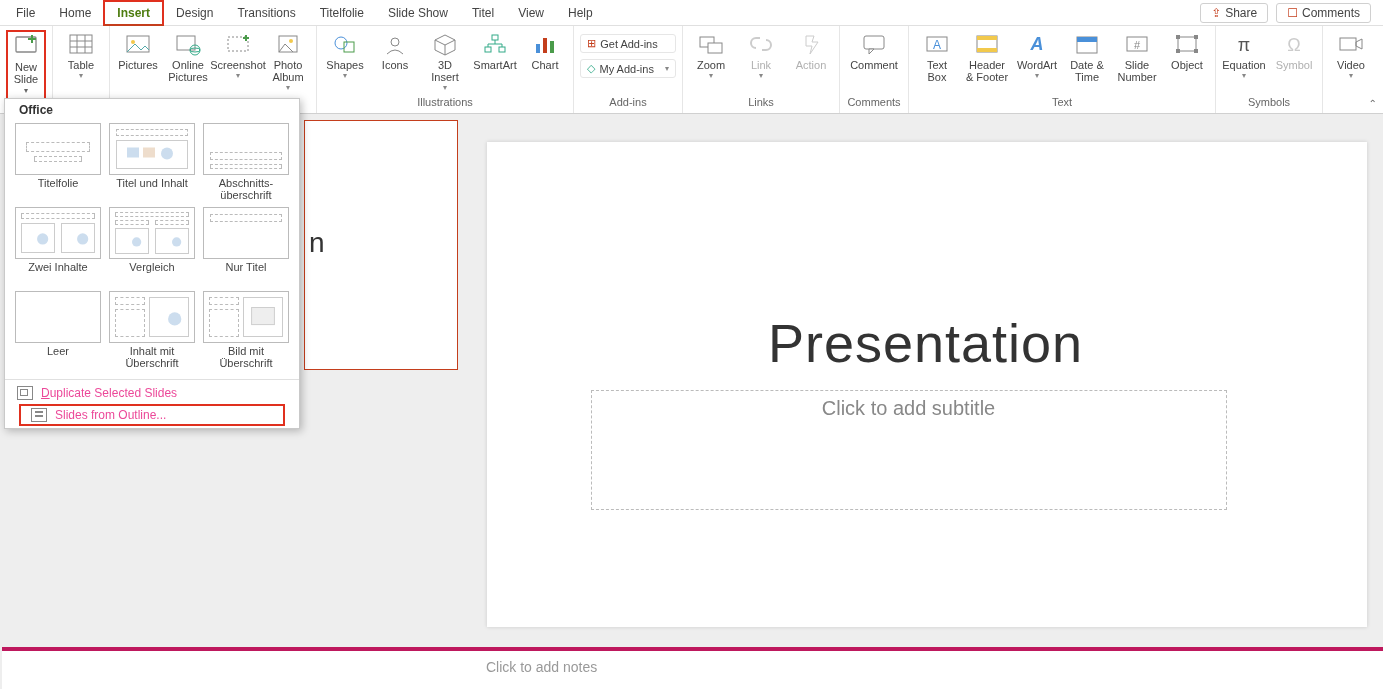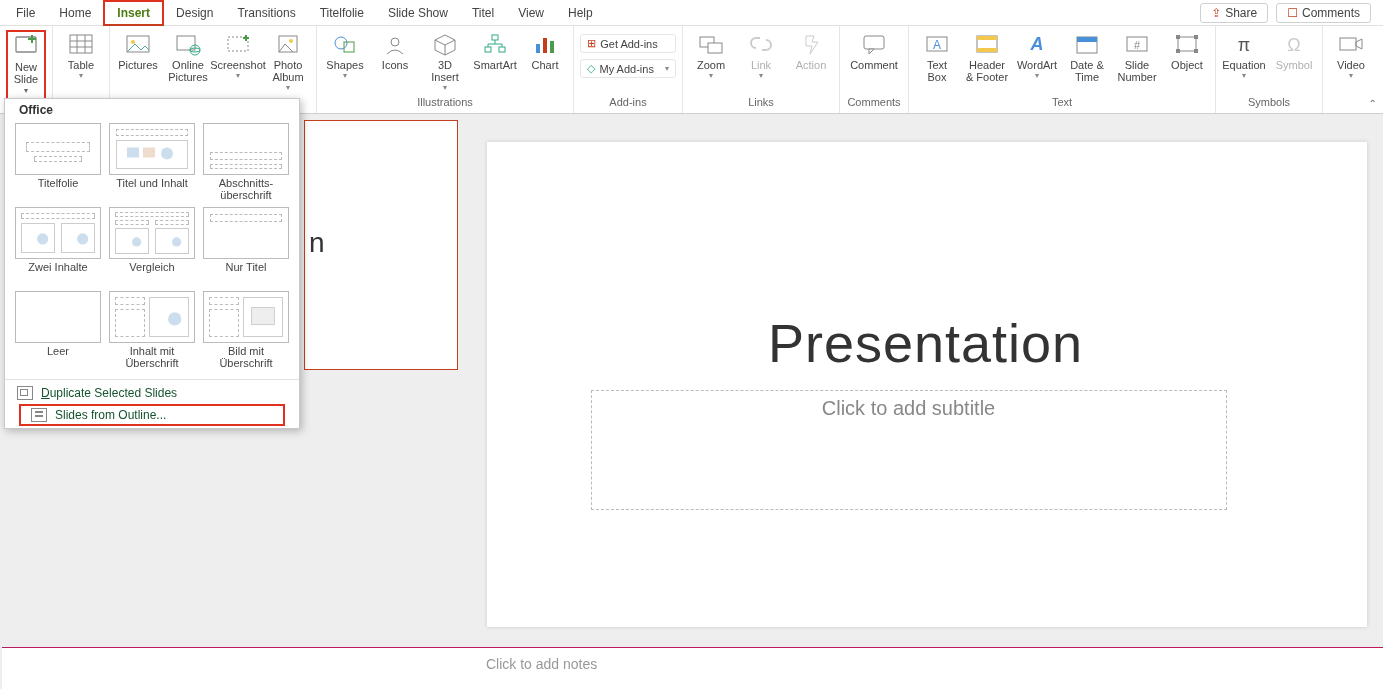--- a/index.html
+++ b/index.html
@@ -220,21 +220,21 @@
     justify-content:center;
     padding-top:6px;
   }
   .subtitle-text{
     font-size:20px;
     color:#888;
   }
 
   .notes-bar{
     height:42px;
-    border-top:1px solid #be185d;
+    border-top:4px solid #be185d;
     background:#fff;
     display:flex;
     align-items:flex-start;
     padding:8px 15px 0 484px;
     color:#999;
     font-size:14px;
     margin-left:2px;
   }
 
   
@@ -293,21 +293,21 @@
   .panel-divider{
     height:1px;
     background:#e0e0e0;
     margin:2px 0;
   }
   .panel-menu-item{
     display:flex;
     align-items:center;
     gap:8px;
     padding:4px 10px 4px 12px;
-    color:#14532d;
+    color:#ec4899;
     cursor:pointer;
     font-size:12px;
   }
   .panel-menu-item .mi-icon{
     width:16px;height:14px;
     border:1px solid #888;
     position:relative;
   }
   .panel-menu-item.highlight{
     border:2px solid #e0301e;

